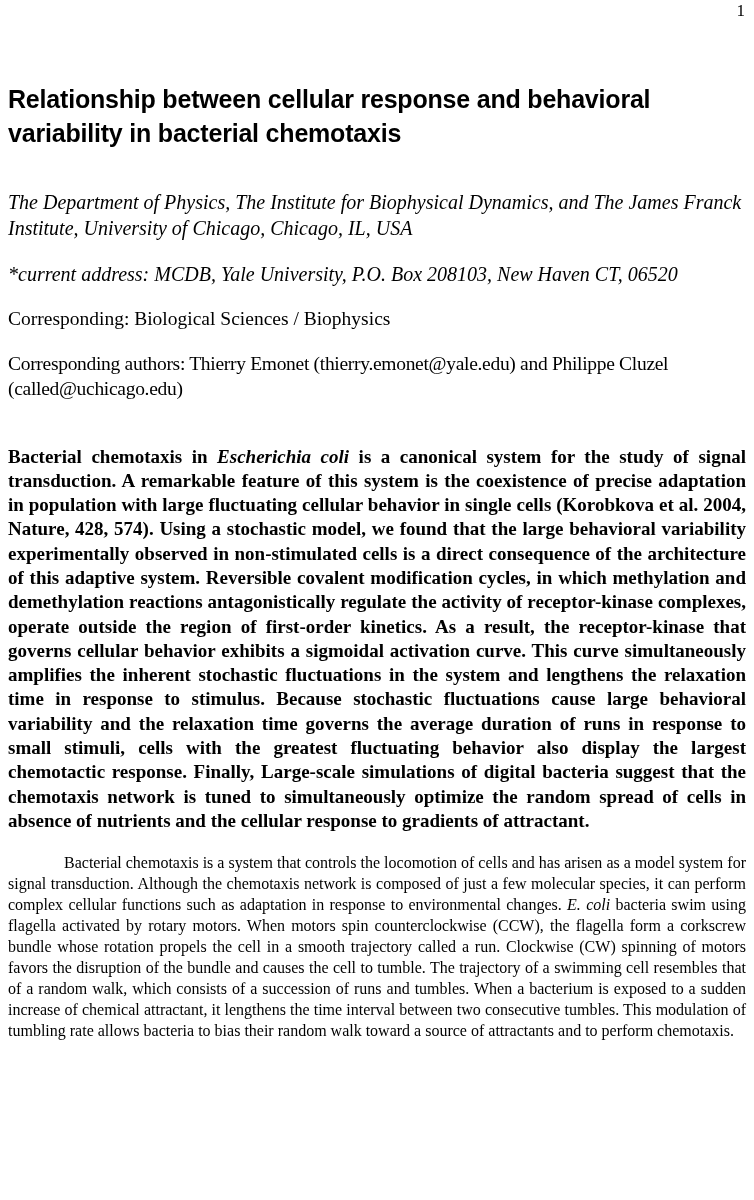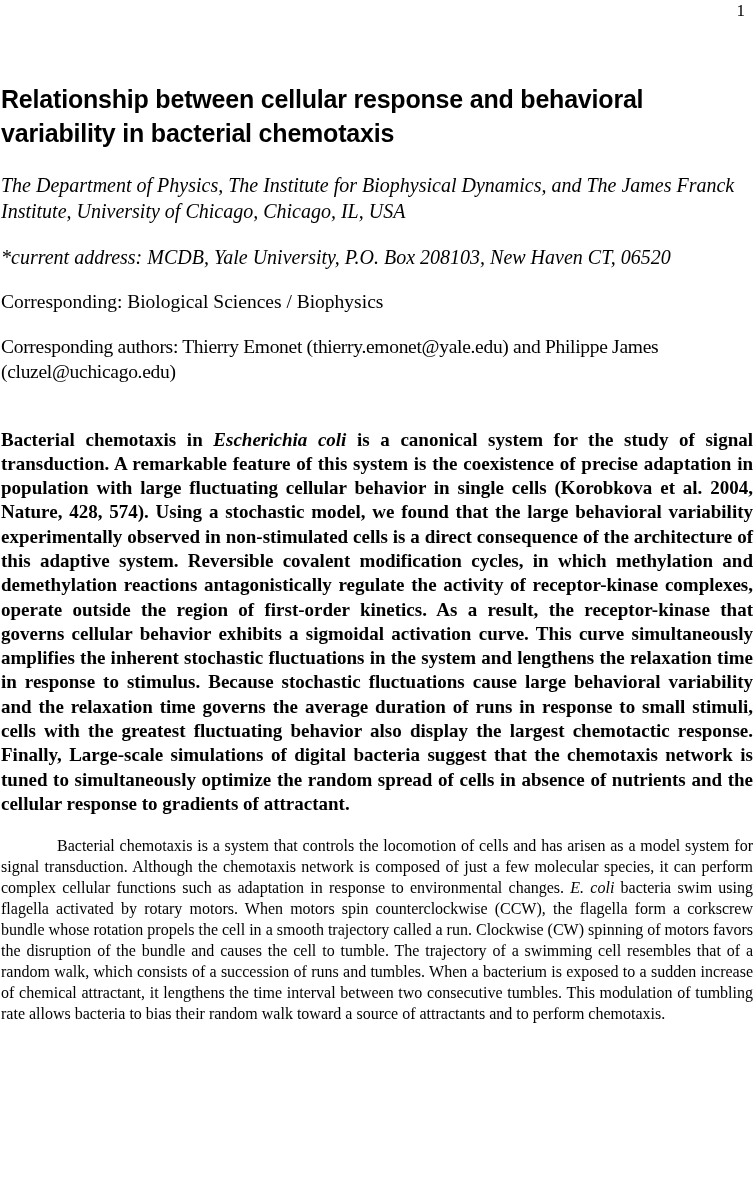--- a/index.html
+++ b/index.html
@@ -17,41 +17,41 @@
     font-family: "Liberation Serif", serif;
   }
   .page-number {
     position: absolute;
     top: 1px;
     right: 9px;
     font-size: 17px;
     font-family: "Liberation Serif", serif;
   }
   .content {
-    padding: 0 1px;
+    padding: 0 8px;
   }
   .title {
     font-family: "Liberation Sans", sans-serif;
     font-weight: bold;
     font-size: 25px;
     line-height: 34px;
     letter-spacing: -0.2px;
     margin: 82px 0 0 0;
     max-width: 742px;
   }
   .authors {
     font-size: 20px;
     line-height: 25px;
     margin-top: 20px;
   }
   .affiliation {
     font-style: italic;
     font-size: 20px;
     line-height: 26px;
-    margin-top: 22px;
+    margin-top: 39px;
   }
   .current-address {
     font-style: italic;
     font-size: 20px;
     line-height: 26px;
     margin-top: 19px;
   }
   .classification {
     font-size: 19.5px;
     line-height: 24px;
@@ -92,20 +92,20 @@
 
     <h1 class="title">Relationship between cellular response and behavioral variability in bacterial chemotaxis</h1>
 
 
     <p class="affiliation">The Department of Physics, The Institute for Biophysical Dynamics, and The James Franck Institute, University of Chicago, Chicago, IL, USA</p>
 
     <p class="current-address">*current address: MCDB, Yale University, P.O. Box 208103, New Haven CT, 06520</p>
 
     <p class="classification">Corresponding: Biological Sciences / Biophysics</p>
 
-    <p class="corresponding">Corresponding authors: Thierry Emonet (thierry.emonet@yale.edu) and Philippe James (cluzel@uchicago.edu)</p>
+    <p class="corresponding">Corresponding authors: Thierry Emonet (thierry.emonet@yale.edu) and Philippe Cluzel (called@uchicago.edu)</p>
 
     <p class="abstract"><span>Bacterial chemotaxis in </span><span class="seg-italic">Escherichia coli</span><span> is a canonical system for the study of signal transduction. A remarkable feature of this system is the coexistence of precise adaptation in population with large fluctuating cellular behavior in single cells (Korobkova et al. 2004, Nature, 428, 574). Using a stochastic model, we found that the large behavioral variability experimentally observed in non-stimulated cells is a direct consequence of the architecture of this adaptive system. Reversible covalent modification cycles, in which methylation and demethylation reactions antagonistically regulate the activity of receptor-kinase complexes, operate outside the region of first-order kinetics. As a result, the receptor-kinase that governs cellular behavior exhibits a sigmoidal activation curve. This curve simultaneously amplifies the inherent stochastic fluctuations in the system and lengthens the relaxation time in response to stimulus. Because stochastic fluctuations cause large behavioral variability and the relaxation time governs the average duration of runs in response to small stimuli, cells with the greatest fluctuating behavior also display the largest chemotactic response. Finally, Large-scale simulations of digital bacteria suggest that the chemotaxis network is tuned to simultaneously optimize the random spread of cells in absence of nutrients and the cellular response to gradients of attractant.</span></p>
 
     <p class="body-paragraph"><span>Bacterial chemotaxis is a system that controls the locomotion of cells and has arisen as a model system for signal transduction. Although the chemotaxis network is composed of just a few molecular species, it can perform complex cellular functions such as adaptation in response to environmental changes. </span><span class="seg-italic">E. coli</span><span> bacteria swim using flagella activated by rotary motors. When motors spin counterclockwise (CCW), the flagella form a corkscrew bundle whose rotation propels the cell in a smooth trajectory called a run. Clockwise (CW) spinning of motors favors the disruption of the bundle and causes the cell to tumble. The trajectory of a swimming cell resembles that of a random walk, which consists of a succession of runs and tumbles. When a bacterium is exposed to a sudden increase of chemical attractant, it lengthens the time interval between two consecutive tumbles. This modulation of tumbling rate allows bacteria to bias their random walk toward a source of attractants and to perform chemotaxis.</span></p>
 
   </div>
 </div>
 
 </body></html>

